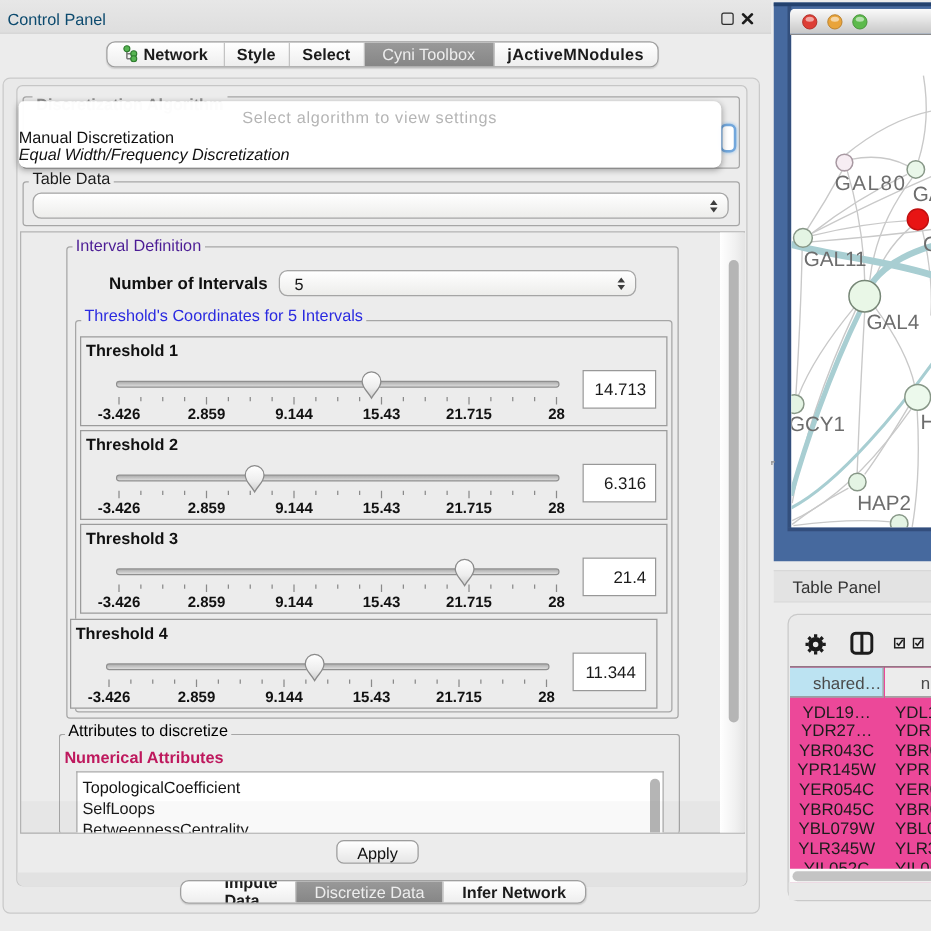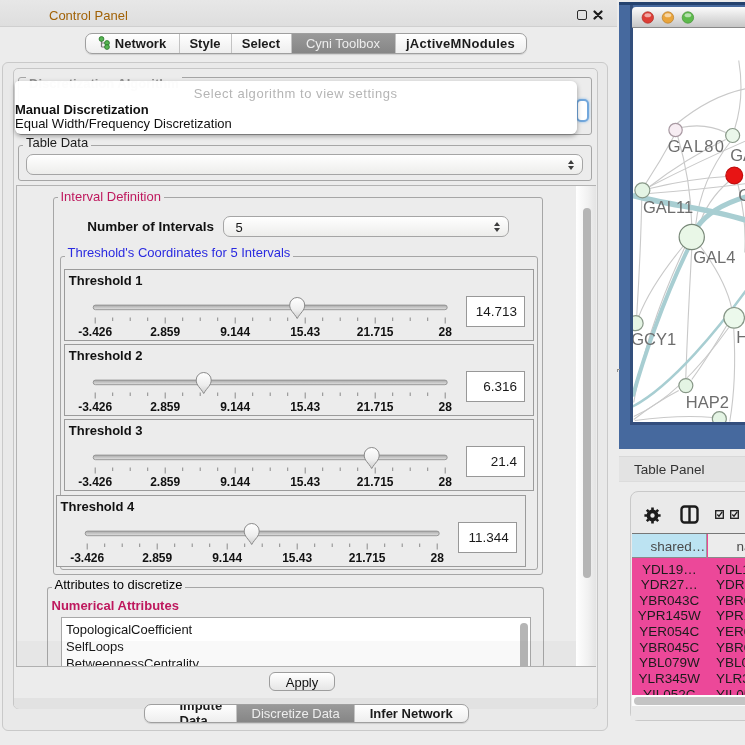--- a/index.html
+++ b/index.html
@@ -15,21 +15,21 @@
 .seg div{display:flex;align-items:center;justify-content:center;font-size:13px;font-weight:bold;color:#1b1b1b;border-right:1px solid #c3c3c3;}
 .seg div:last-child{border-right:none;}
 .seg .sel{background:linear-gradient(#999999,#868686);color:#ededed;font-weight:normal;}
 .tpanel{position:absolute;border:1px solid #9b9b9b;background:#ececec;}
 .tpanel .tt{position:absolute;left:4px;top:3px;font-size:13px;font-weight:bold;color:#111;}
 .tpanel .val{position:absolute;right:8px;top:26px;width:59px;height:31px;border:1px solid #989898;background:#fff;font-size:13.5px;color:#1a1a1a;text-align:right;padding:7px 7px 16px 0;}
 </style></head><body>
 
 <div class="abs" style="left:0;top:0;width:617px;height:745px;background:#ececec;"></div>
 <div class="abs" style="left:0;top:0;width:617px;height:27px;background:linear-gradient(#e7e7e7,#dedede);border-bottom:1px solid #cfcfcf;"></div>
-<div class="abs" style="left:6px;top:8px;font-size:13px;color:#a16207;margin-left:43px;">Control Panel</div>
+<div class="abs" style="left:6px;top:8px;font-size:13px;color:#0c4a6e;">Control Panel</div>
 <div class="abs" style="left:577px;top:9.5px;width:10px;height:10px;border:1.6px solid #2c2c2c;border-radius:2px;"></div>
 <svg class="abs" style="left:593px;top:9.5px;" width="10" height="10" viewBox="0 0 10 10">
     <path d="M1.5 1.5 L8.5 8.5 M8.5 1.5 L1.5 8.5" stroke="#1c1c1c" stroke-width="2.2" stroke-linecap="round"></path>
   </svg>
 
 <div class="seg" style="left:84.5px;top:32.5px;width:442px;height:21px;">
   <div style="width:94px;">
     <svg width="13" height="14" viewBox="0 0 13 14" style="margin-right:4px;">
         <path d="M3.5 3.5 V11 M3.5 7 H8.5 M3.5 11 H8.5" stroke="#777" stroke-width="1.2" fill="none"></path>
         <circle cx="3.5" cy="3" r="2.4" fill="#57b553" stroke="#2c7a2c" stroke-width="0.9"></circle>
@@ -55,26 +55,26 @@
 <div class="grplbl" style="left:23px;top:136px;color:#1c1c1c;">Table Data</div>
 <div class="combo" style="left:26px;top:154px;width:557px;height:21px;">
   <span class="ar">
       <span class="up"></span>
       <span class="dn"></span>
     </span>
 </div>
 
 <div class="abs" style="left:14.5px;top:81px;width:562.5px;height:52.5px;background:rgba(255,255,255,0.97);border-radius:4px 6px 6px 6px;box-shadow:0 2px 5px rgba(0,0,0,0.35);"></div>
 <div class="abs" style="left:14.5px;top:85.5px;width:562.5px;text-align:center;font-size:13px;letter-spacing:0.55px;color:#b5b5b5;">Select algorithm to view settings</div>
-<div class="abs" style="left:15px;top:101.5px;font-size:13px;font-weight:bold;color:#111;">Manual Discretization</div>
-<div class="abs" style="left:15px;top:116px;font-size:13px;color:#111;">Equal Width/Frequency Discretization</div>
+<div class="abs" style="left:15px;top:101.5px;font-size:13px;font-weight:normal;color:#111;">Manual Discretization</div>
+<div class="abs" style="left:15px;top:116px;font-size:13px;color:#111;font-style:italic;">Equal Width/Frequency Discretization</div>
 
 <div class="abs" style="left:15.5px;top:184.5px;width:580.5px;height:482px;border:1px solid #b3b3b3;background:#ececec;overflow:hidden;" id="scrollpane">
     <div class="grp" style="left:36.7px;top:11.5px;width:489.8px;height:378px;"></div>
-    <div class="grplbl" style="left:41px;top:4px;color:#be185d;">Interval Definition</div>
+    <div class="grplbl" style="left:41px;top:4px;color:#4c1d95;">Interval Definition</div>
     <div class="abs" style="left:70.8px;top:33px;font-size:13.5px;font-weight:bold;color:#111;">Number of Intervals</div>
     <div class="combo" style="left:206.1px;top:30.5px;width:286.4px;height:21px;">
       <span style="position:absolute;left:12px;top:3px;">5</span>
       <span class="ar">
         <span class="up"></span>
         <span class="dn"></span>
       </span>
     </div>
     <div class="grp" style="left:43.3px;top:70px;width:478.2px;height:314px;"></div>
     <div class="grplbl" style="left:48px;top:60.5px;color:#2a2ae0;">Threshold's Coordinates for 5 Intervals</div>

